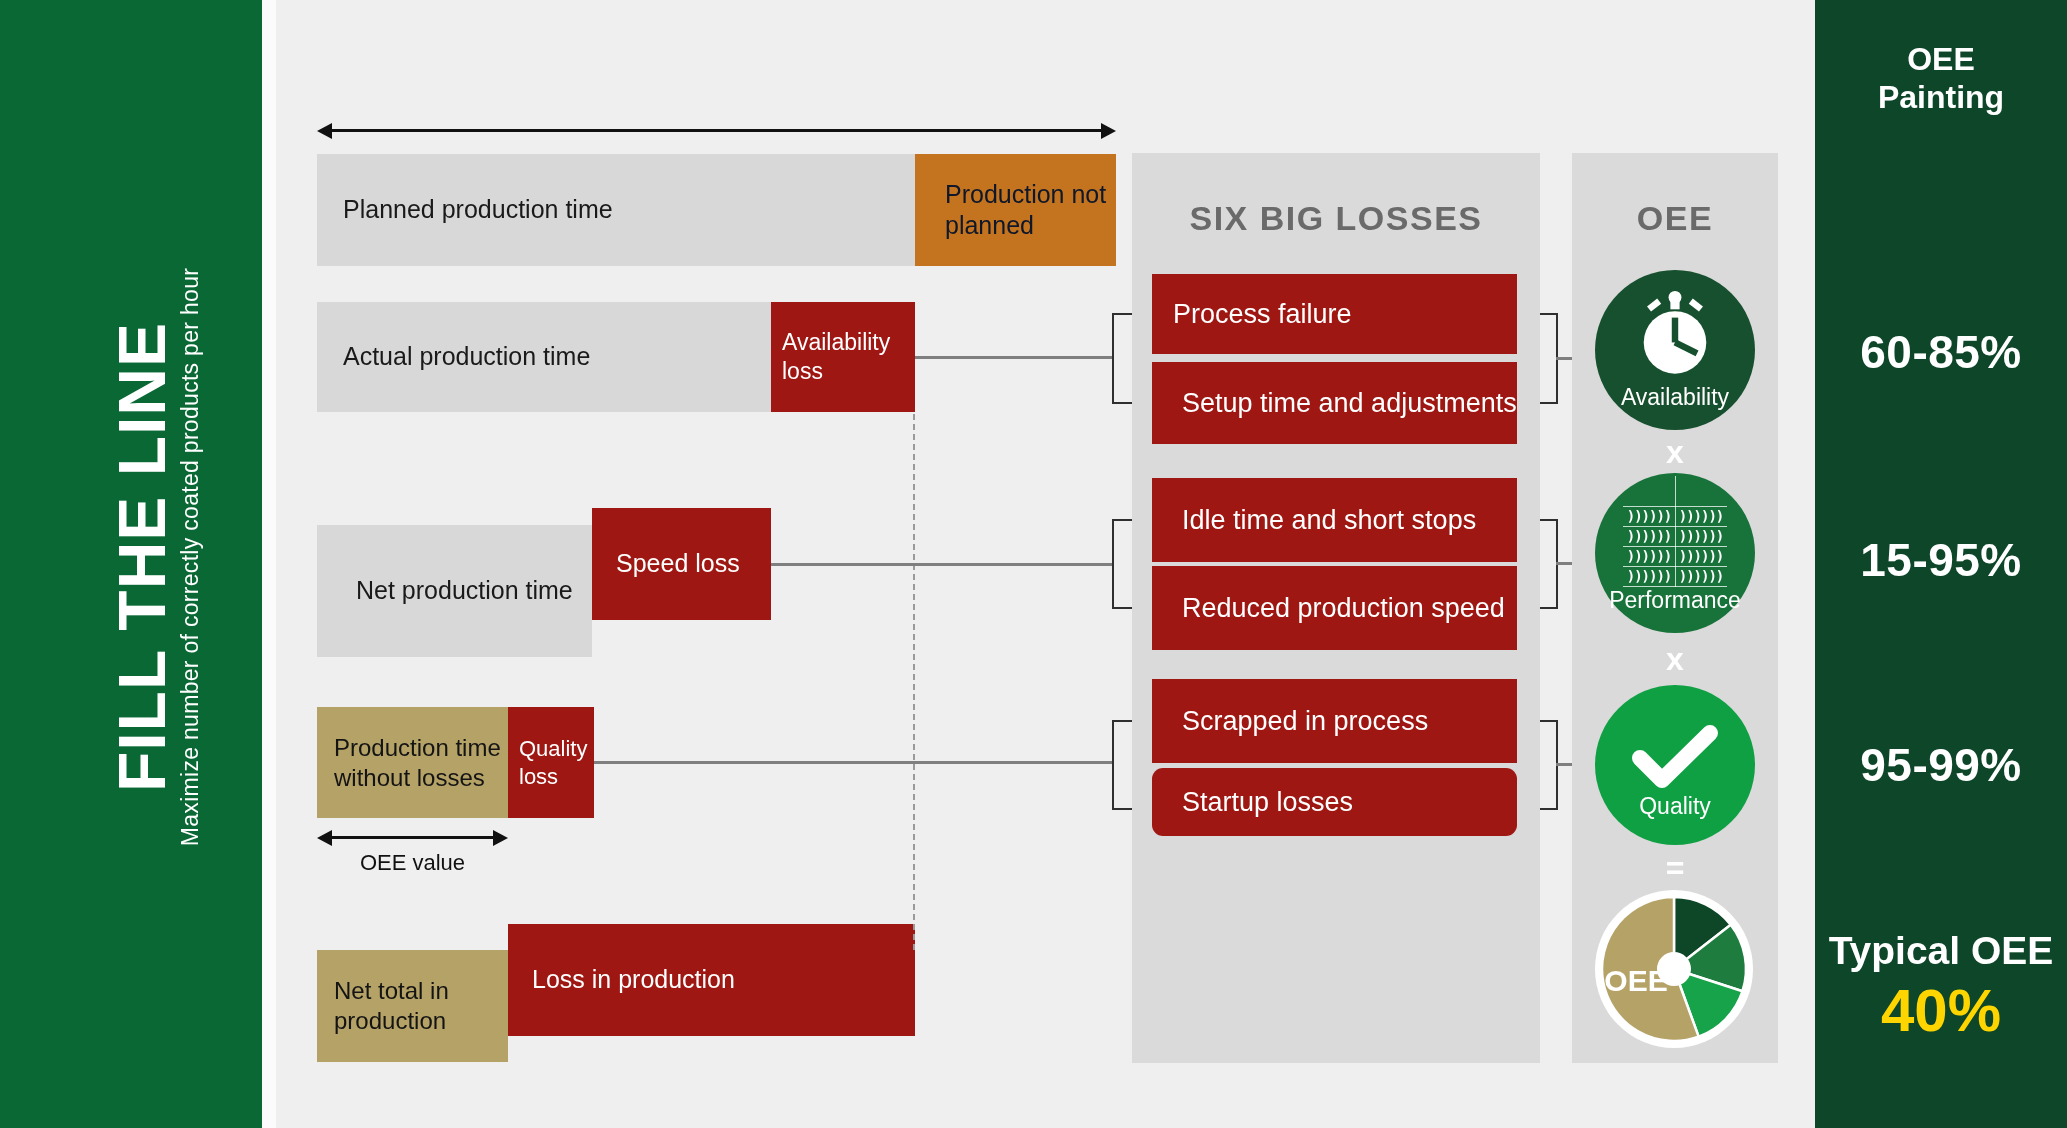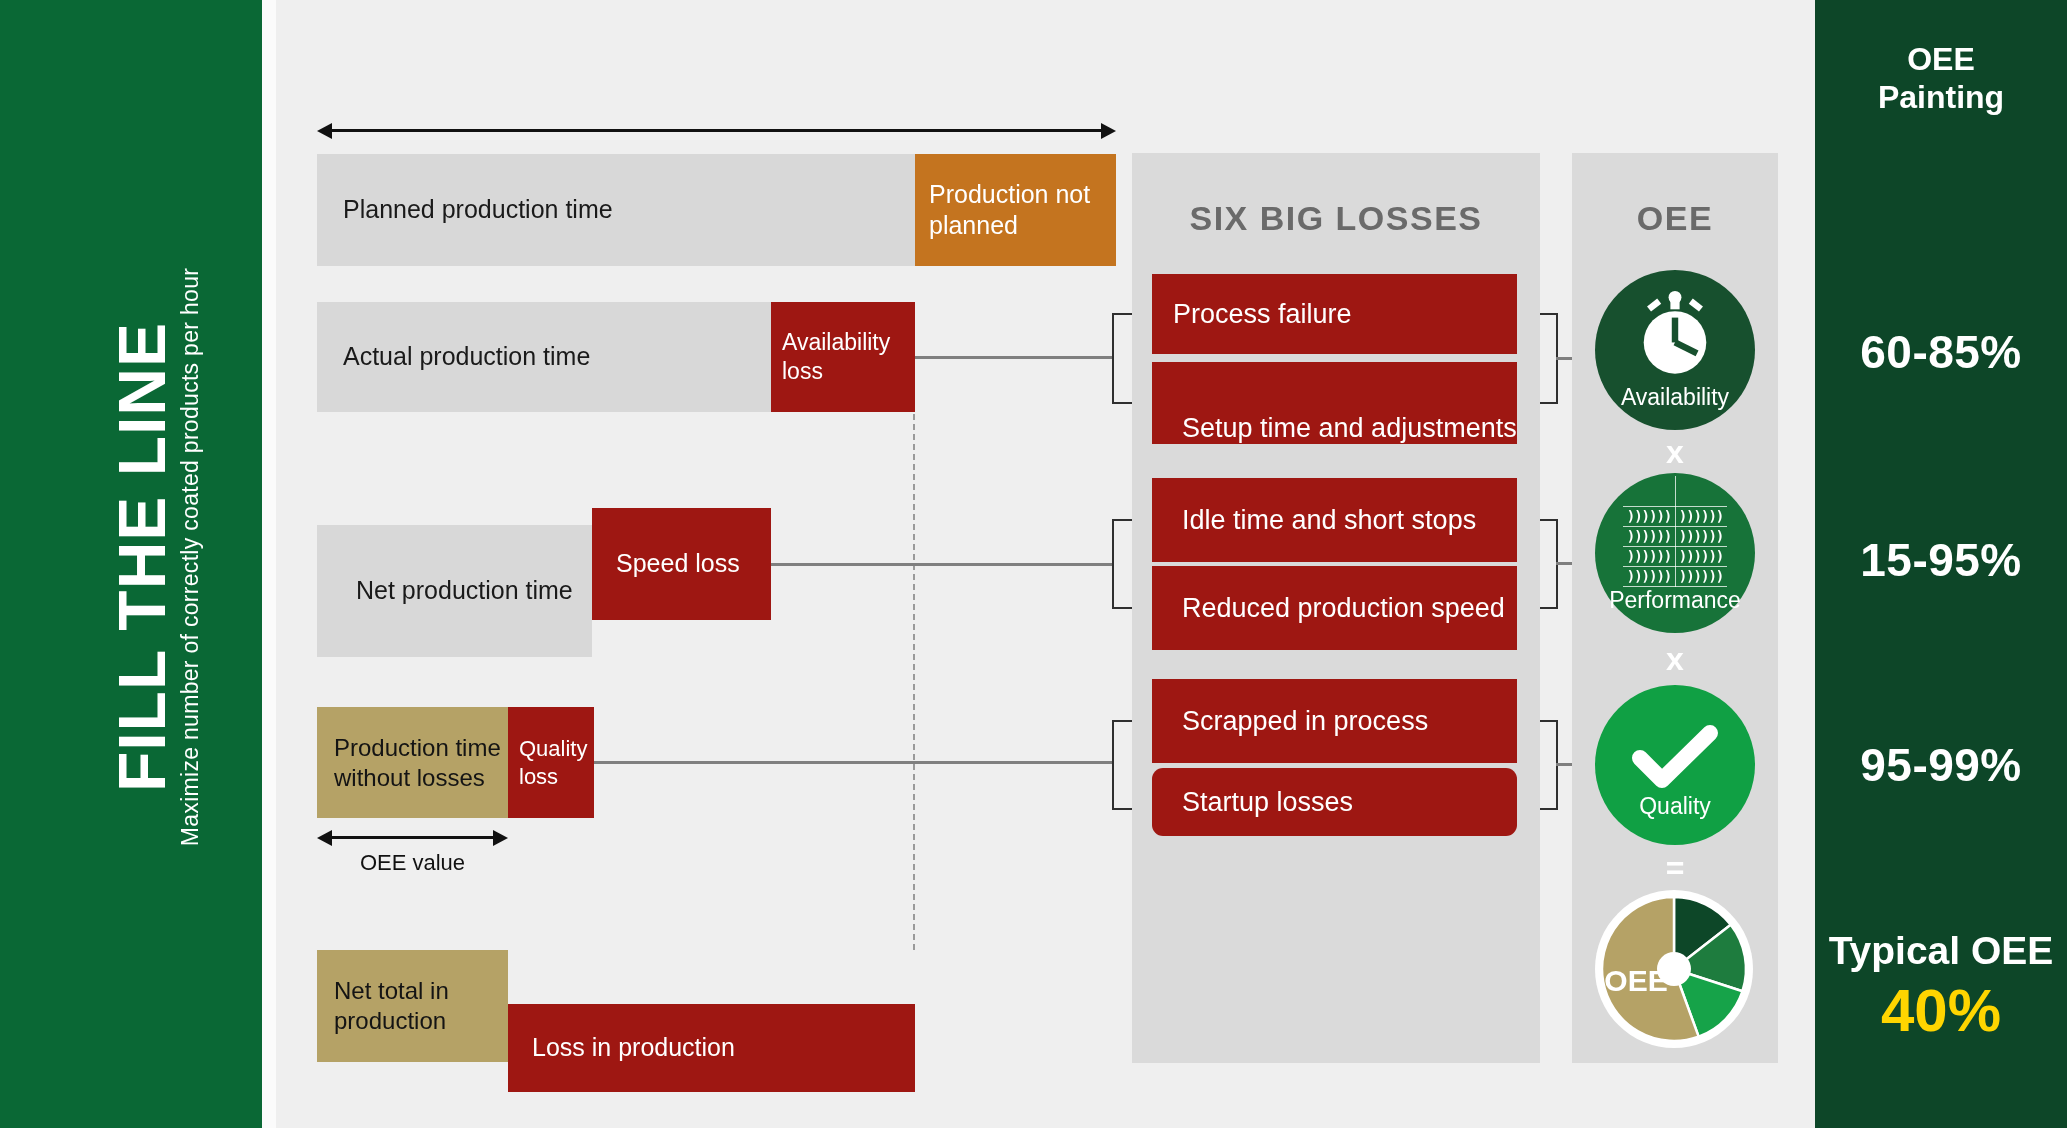--- a/index.html
+++ b/index.html
@@ -22,21 +22,21 @@
 
   
   .panel{position:absolute;top:153px;height:910px;background:#dadada;}
   .panel-title{position:absolute;width:100%;text-align:center;top:46px;color:#6a6a6a;font-size:34px;font-weight:bold;letter-spacing:1.5px;}
 
   
   .seg{position:absolute;display:flex;align-items:center;box-sizing:border-box;font-size:25px;line-height:1.25;}
   .seg-gray{background:#d8d8d8;color:#1a1a1a;padding-left:26px;}
   .seg-tan{background:#b5a266;color:#141414;padding-left:17px;font-size:24px;}
   .seg-red{background:#9e1712;color:#fff;padding-left:24px;}
-  .seg-orange{background:#c4741f;color:#ffffff;padding-left:14px;}
+  .seg-orange{background:#c4741f;color:#0f172a;padding-left:30px;}
   .seg-sm{font-size:23px;padding-left:11px;}
 
   
   .loss-box{position:absolute;left:1152px;width:365px;background:#9e1712;color:#fff;display:flex;align-items:center;padding-left:30px;box-sizing:border-box;font-size:27px;}
 
   
   .hline,.vline{position:absolute;}
   .feed{background:#7f7f7f;height:3px;}
   .bracket-h{background:#2f2f2f;height:2px;}
   .bracket-v{background:#2f2f2f;width:2px;}
@@ -109,21 +109,21 @@
   <div class="seg seg-tan" style="left:317px;top:707px;width:191px;height:111px;">
     <span>Production time without losses</span>
     </div>
   <div class="seg seg-red seg-sm" style="left:508px;top:707px;width:86px;height:111px;font-size:22px;">
     <span>Quality loss</span>
     </div>
 
   <div class="seg seg-tan" style="left:317px;top:950px;width:191px;height:112px;">
     <span>Net total in production</span>
     </div>
-  <div class="seg seg-red" style="left:508px;top:1004px;width:407px;height:88px;">
+  <div class="seg seg-red" style="left:508px;top:924px;width:407px;height:112px;">
     <span>Loss in production</span>
     </div>
 
   <div class="arrow-line" style="left:330px;top:836px;width:165px;height:3px;"></div>
   <div class="ah ah-left" style="left:317px;top:829.5px;"></div>
   <div class="ah ah-right" style="left:493px;top:829.5px;"></div>
   <div class="oee-arrow-label" style="left:317px;top:850px;width:191px;">OEE value</div>
 
   <div class="dashline" style="left:913px;top:414px;height:536px;"></div>
 
@@ -157,21 +157,21 @@
   <div class="hline bracket-h" style="left:1517px;top:808px;width:41px;"></div>
   <div class="vline bracket-v" style="left:1556px;top:720px;height:90px;"></div>
   <div class="hline feed" style="left:1556px;top:763px;width:42px;"></div>
 
   <div class="panel" style="left:1132px;width:408px;">
     <div class="panel-title">SIX BIG LOSSES</div>
   </div>
   <div class="loss-box" style="top:274px;height:80px;padding-left:21px;">
     <span>Process failure</span>
     </div>
-  <div class="loss-box" style="top:362px;height:82px;align-items:flex-end;">
+  <div class="loss-box" style="top:362px;height:82px;">
     <span>Setup time and adjustments</span>
     </div>
   <div class="loss-box" style="top:566px;height:84px;">
     <span>Reduced production speed</span>
     </div>
   <div class="loss-box" style="top:478px;height:84px;">
     <span>Idle time and short stops</span>
     </div>
   <div class="loss-box" style="top:679px;height:84px;">
     <span>Scrapped in process</span>

